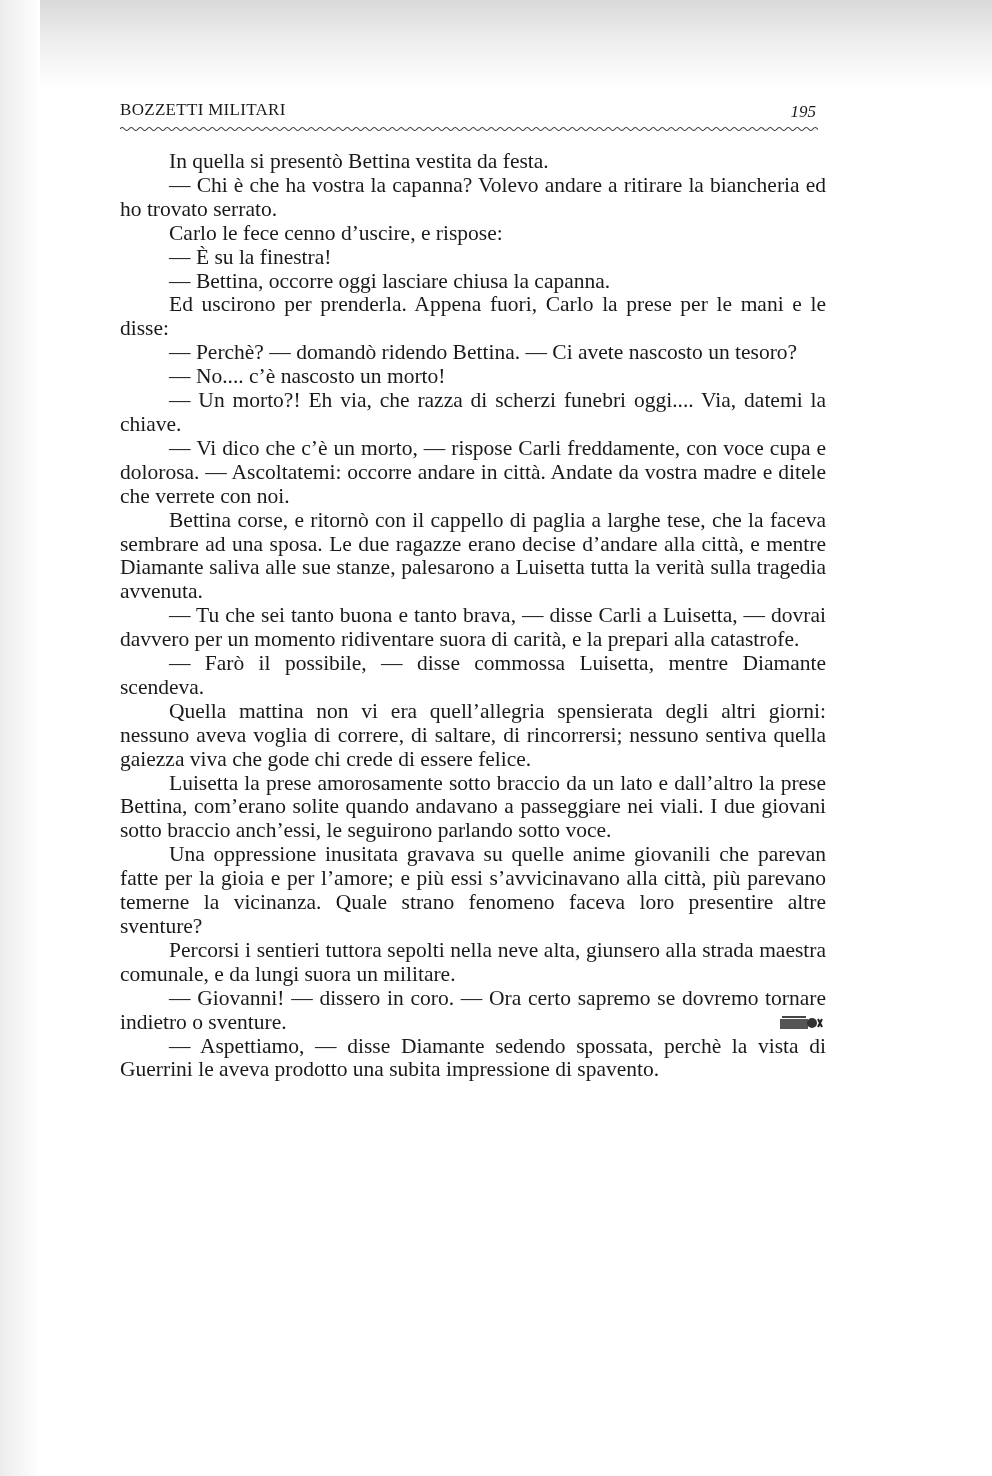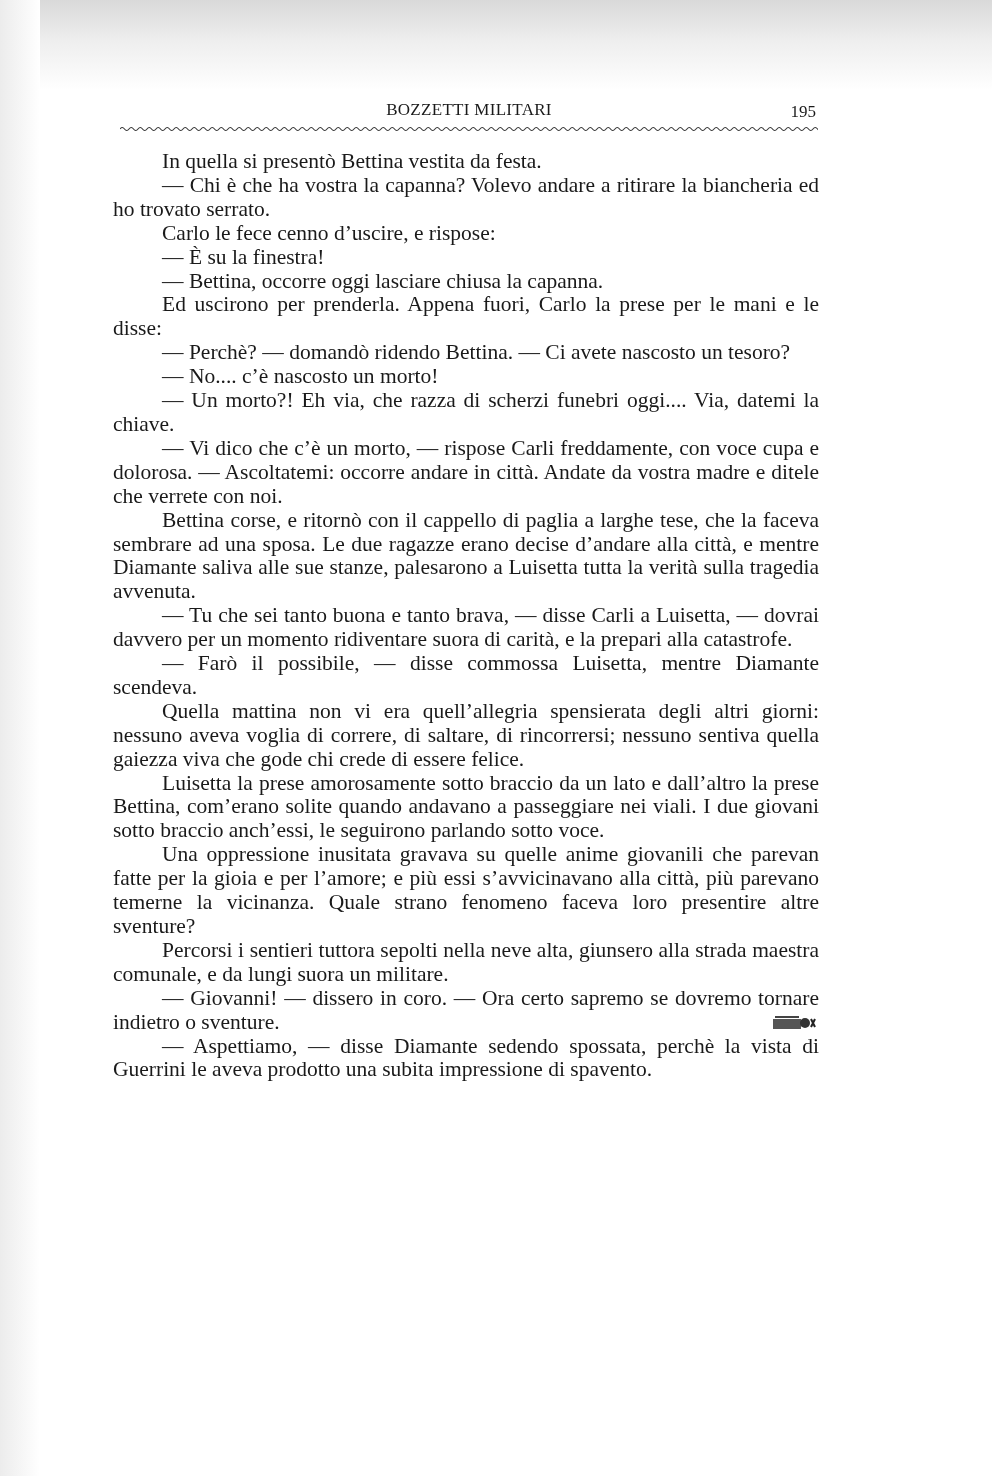--- a/index.html
+++ b/index.html
@@ -33,40 +33,40 @@
       position: absolute;
       left: 120px;
       top: 100px;
       width: 698px;
       height: 28px;
     }
     .running-title {
       position: absolute;
       left: 0; right: 0;
       top: 0;
-      text-align: center;
       font-size: 17px;
       letter-spacing: 0.3px;
     }
     .page-number {
       position: absolute;
       right: 2px;
       top: 2px;
       font-size: 17px;
+      font-style: italic;
     }
     .head-rule {
       position: absolute;
       left: 120px;
       top: 124px;
       width: 698px;
       height: 10px;
     }
     .text-block {
       position: absolute;
-      left: 113px;
+      left: 120px;
       top: 150px;
       width: 706px;
       font-size: 21.5px;
       line-height: 23.9px;
       text-align: justify;
       font-stretch: condensed;
     }
     .text-block p {
       margin: 0;
       text-indent: 49px;

